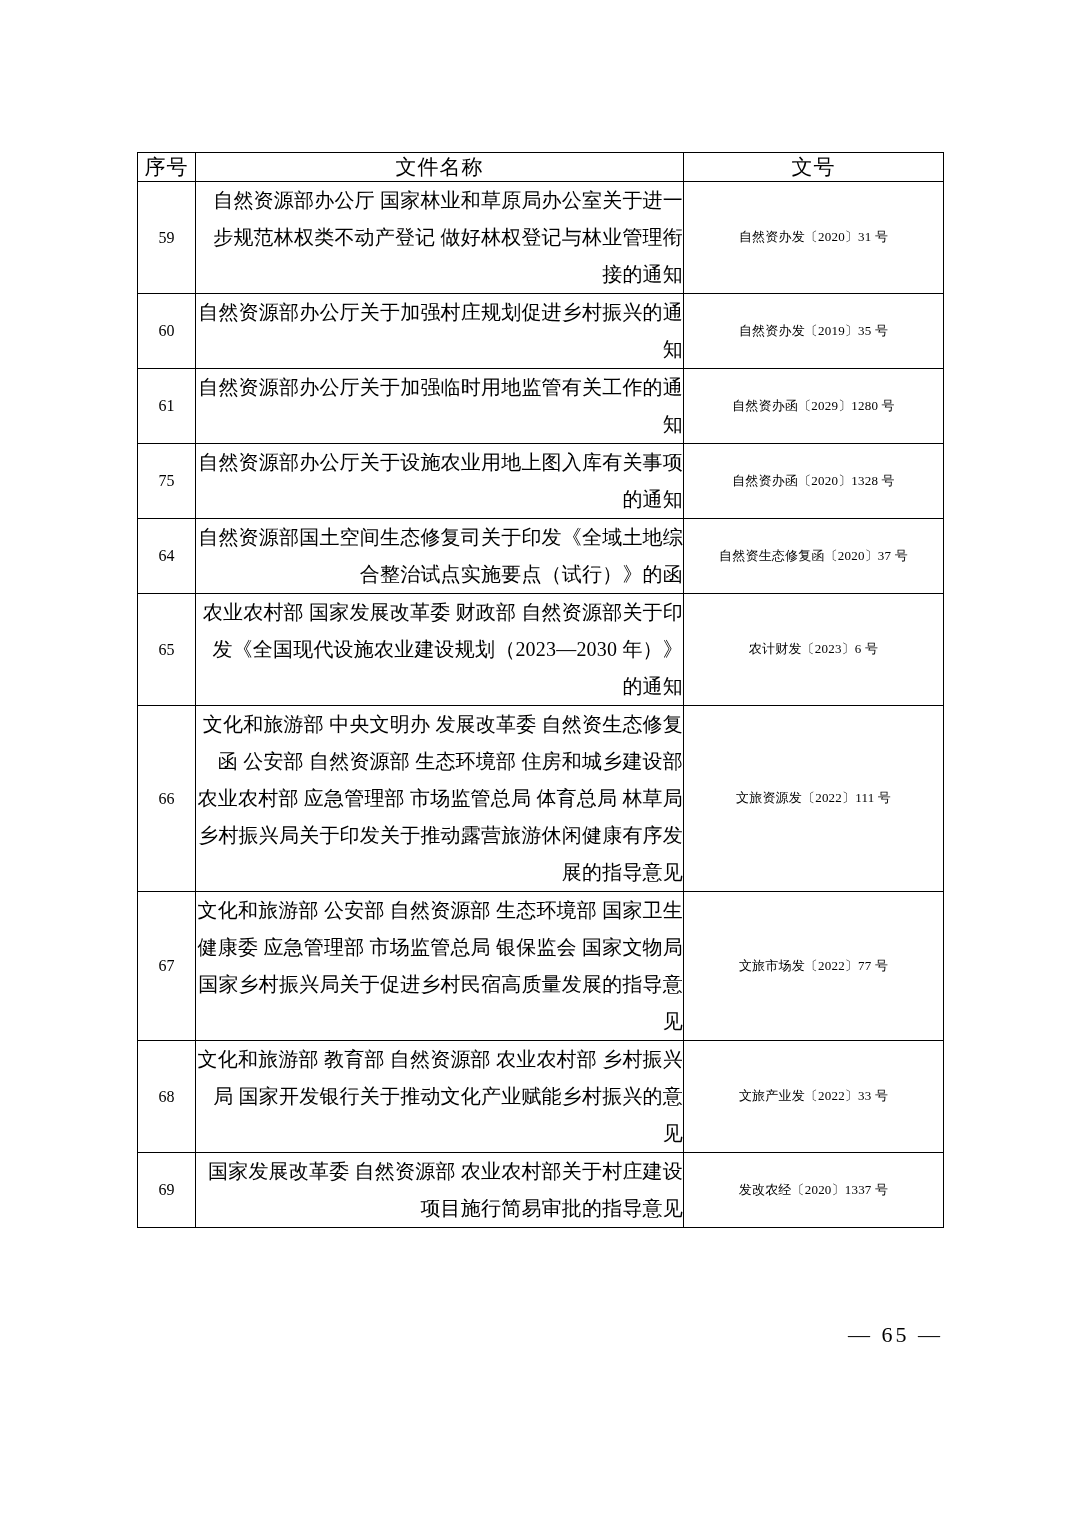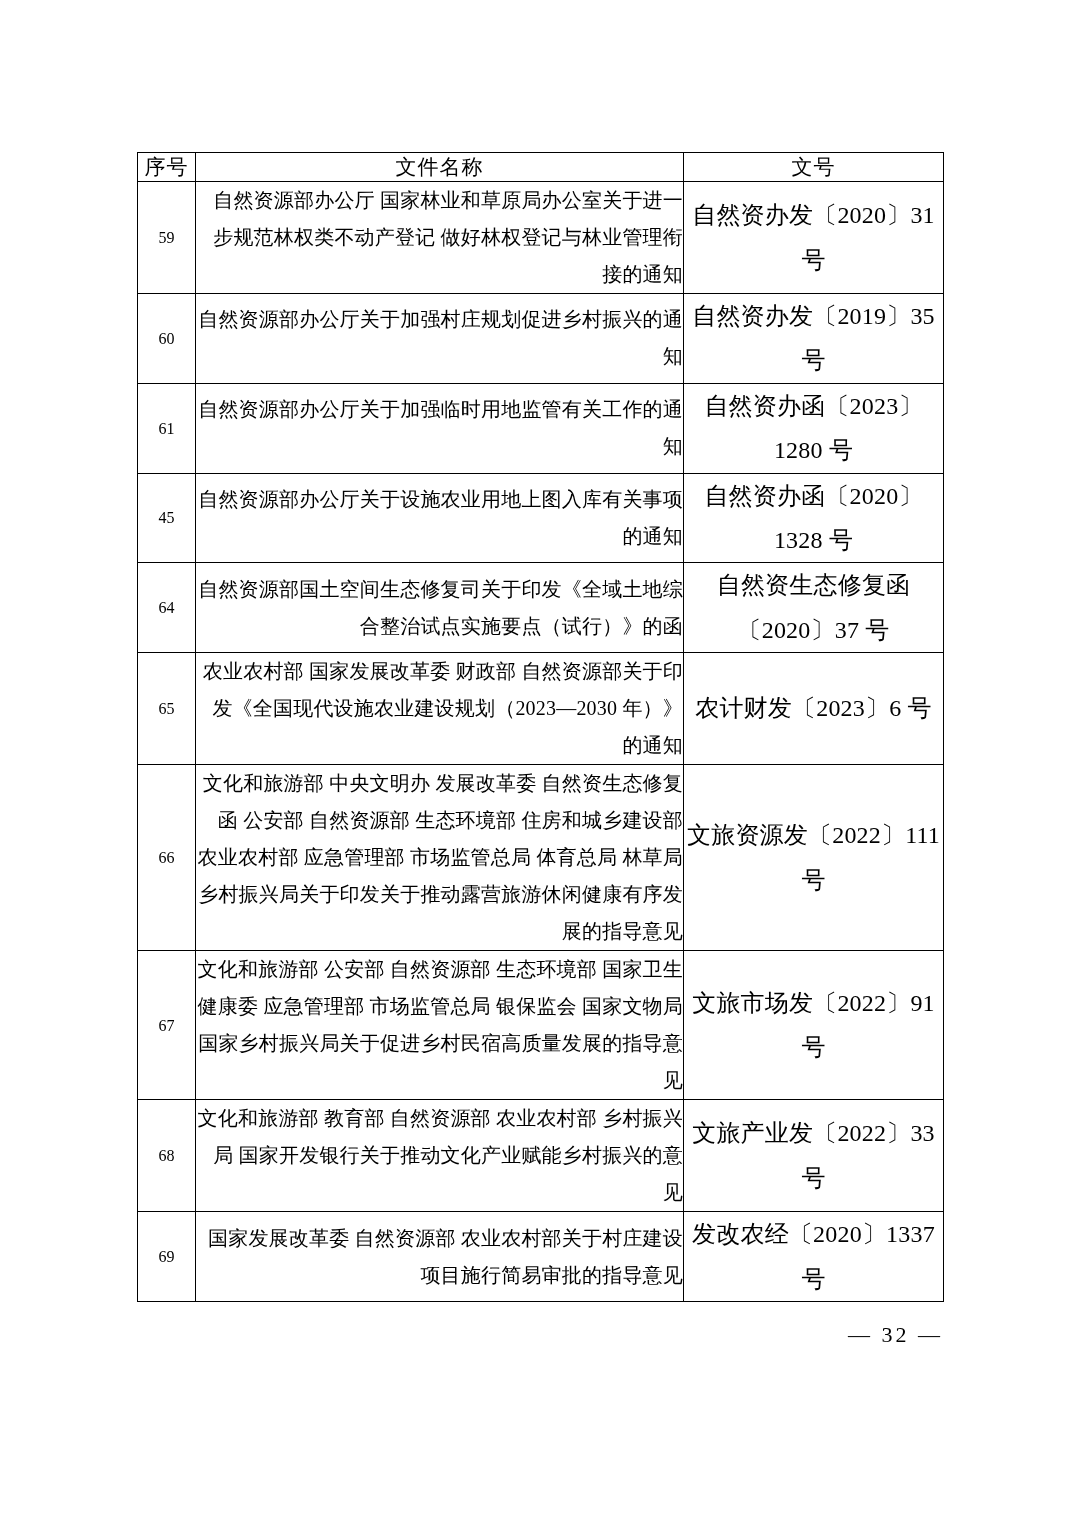--- a/index.html
+++ b/index.html
@@ -53,21 +53,21 @@
   }
   .cell-name {
     font-size: 20px;
     line-height: 1.85;
     padding: 9px 10px 9px 14px;
     text-align: right;
     letter-spacing: 0.2px;
   }
   .cell-code {
     text-align: center;
-    font-size: 24px;
+    font-size: 13px;
     line-height: 1.85;
     padding: 9px 6px;
     letter-spacing: 0.2px;
   }
   .page-number {
     position: absolute;
     left: 0;
     top: 1322px;
     width: 943px;
     text-align: right;
@@ -100,24 +100,24 @@
         <td class="cell-code">自然资办发〔2020〕31 号</td>
       </tr>
       <tr>
         <td class="cell-no">60</td>
         <td class="cell-name">自然资源部办公厅关于加强村庄规划促进乡村振兴的通知</td>
         <td class="cell-code">自然资办发〔2019〕35 号</td>
       </tr>
       <tr>
         <td class="cell-no">61</td>
         <td class="cell-name">自然资源部办公厅关于加强临时用地监管有关工作的通知</td>
-        <td class="cell-code">自然资办函〔2023〕1280 号</td>
+        <td class="cell-code">自然资办函〔2029〕1280 号</td>
       </tr>
       <tr>
-        <td class="cell-no">45</td>
+        <td class="cell-no">75</td>
         <td class="cell-name">自然资源部办公厅关于设施农业用地上图入库有关事项的通知</td>
         <td class="cell-code">自然资办函〔2020〕1328 号</td>
       </tr>
       <tr>
         <td class="cell-no">64</td>
         <td class="cell-name">自然资源部国土空间生态修复司关于印发《全域土地综合整治试点实施要点（试行）》的函</td>
         <td class="cell-code">自然资生态修复函〔2020〕37 号</td>
       </tr>
       <tr>
         <td class="cell-no">65</td>
@@ -125,30 +125,30 @@
         <td class="cell-code">农计财发〔2023〕6 号</td>
       </tr>
       <tr>
         <td class="cell-no">66</td>
         <td class="cell-name">文化和旅游部 中央文明办 发展改革委 自然资生态修复函 公安部 自然资源部 生态环境部 住房和城乡建设部 农业农村部 应急管理部 市场监管总局 体育总局 林草局 乡村振兴局关于印发关于推动露营旅游休闲健康有序发展的指导意见</td>
         <td class="cell-code">文旅资源发〔2022〕111 号</td>
       </tr>
       <tr>
         <td class="cell-no">67</td>
         <td class="cell-name">文化和旅游部 公安部 自然资源部 生态环境部 国家卫生健康委 应急管理部 市场监管总局 银保监会 国家文物局 国家乡村振兴局关于促进乡村民宿高质量发展的指导意见</td>
-        <td class="cell-code">文旅市场发〔2022〕91 号</td>
+        <td class="cell-code">文旅市场发〔2022〕77 号</td>
       </tr>
       <tr>
         <td class="cell-no">68</td>
         <td class="cell-name">文化和旅游部 教育部 自然资源部 农业农村部 乡村振兴局 国家开发银行关于推动文化产业赋能乡村振兴的意见</td>
         <td class="cell-code">文旅产业发〔2022〕33 号</td>
       </tr>
       <tr>
         <td class="cell-no">69</td>
         <td class="cell-name">国家发展改革委 自然资源部 农业农村部关于村庄建设项目施行简易审批的指导意见</td>
         <td class="cell-code">发改农经〔2020〕1337 号</td>
       </tr>
     </tbody>
   </table>
 
-  <div class="page-number">— 32 —</div>
+  <div class="page-number">— 65 —</div>
 
 </div>
 
 </body></html>

